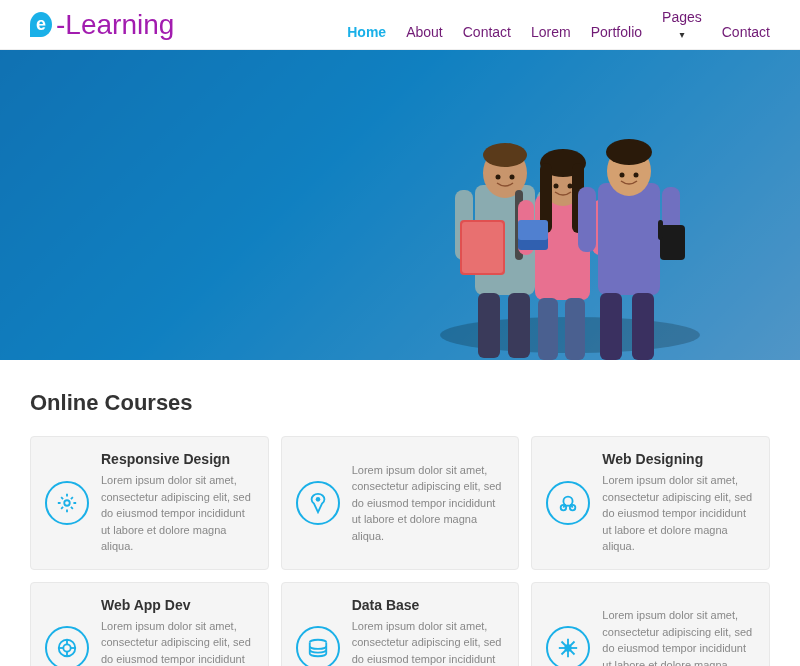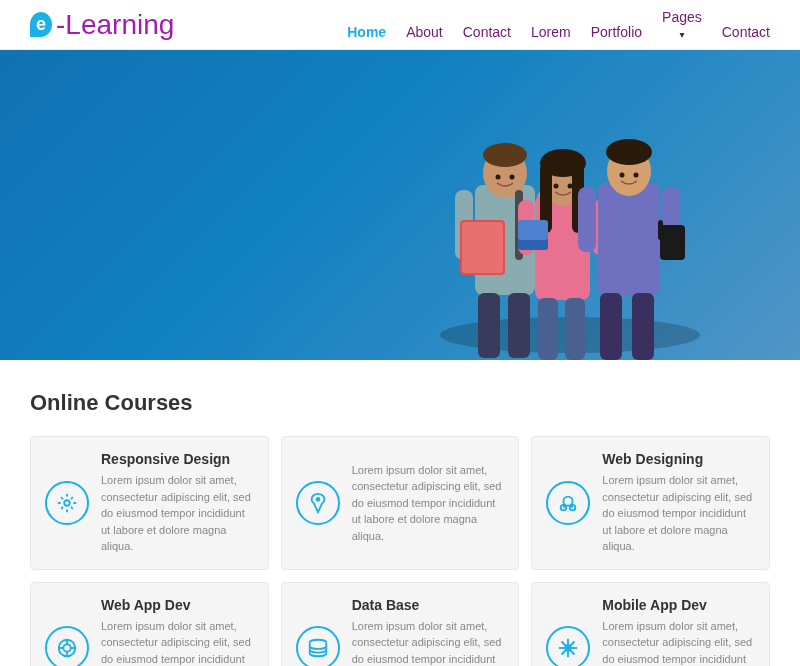--- a/index.html
+++ b/index.html
@@ -312,19 +312,18 @@
       <div class="course-icon">
         <svg width="22" height="22" viewBox="0 0 24 24" fill="none" stroke="#1ab0e8" stroke-width="2">
           <line x1="12" y1="2" x2="12" y2="22"></line>
           <line x1="2" y1="12" x2="22" y2="12"></line>
           <line x1="4.9" y1="4.9" x2="19.1" y2="19.1"></line>
           <line x1="19.1" y1="4.9" x2="4.9" y2="19.1"></line>
           <circle cx="12" cy="12" r="3"></circle>
         </svg>
       </div>
       <div class="course-info">
-        <h3>Mobile App Dev</h3>
         <p>Lorem ipsum dolor sit amet, consectetur adipiscing elit, sed do eiusmod tempor incididunt ut labore et dolore magna aliqua.</p>
       </div>
     </div>
 
   </div>
 </section>
 
 </body></html>

